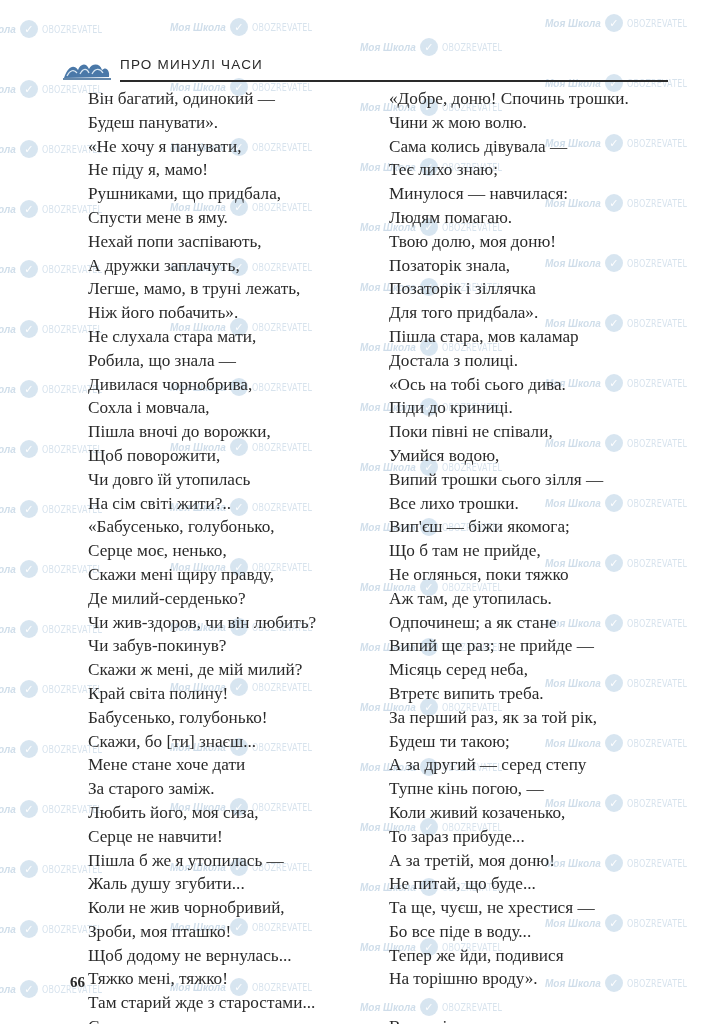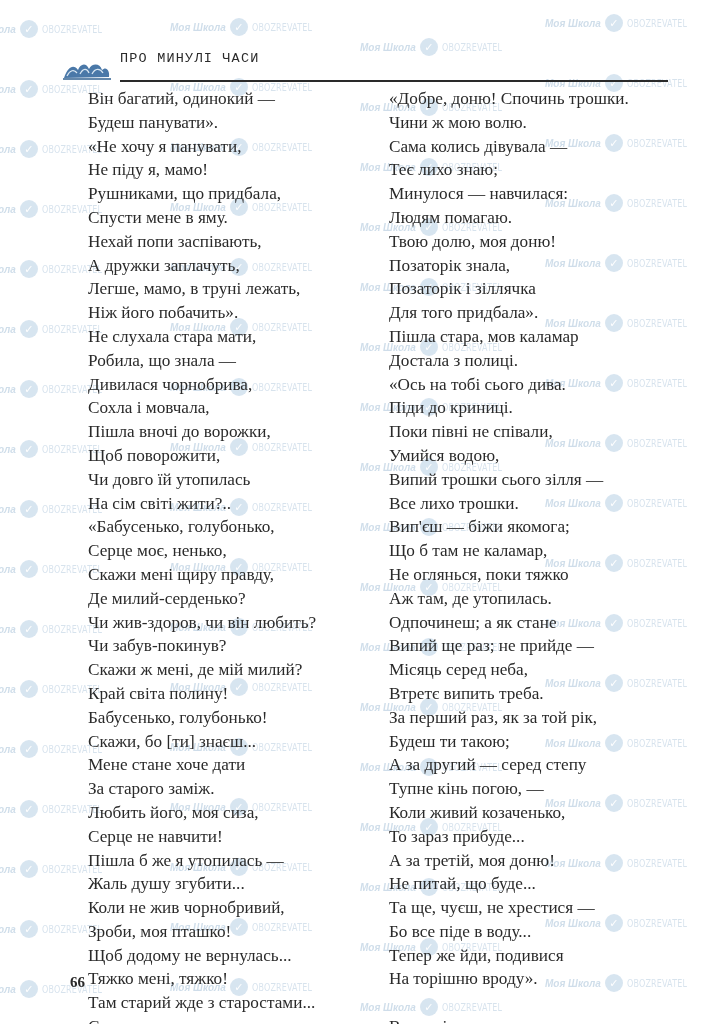--- a/index.html
+++ b/index.html
@@ -30,21 +30,21 @@
   .header {
     position: absolute; left: 62px; top: 56px; width: 606px; height: 26px;
     display: flex; align-items: flex-end; z-index: 1;
   }
   .ornament {
     width: 50px; height: 22px; position: relative; margin-right: 8px;
   }
   .ornament svg { width: 50px; height: 22px; }
   .header-title {
     font-size: 13.5px; letter-spacing: 1.2px; color: #2a2a2a;
-    font-family: Liberation Mono, monospace; padding-bottom: 16px;
+    font-family: Liberation Sans, sans-serif; padding-bottom: 10px;
   }
   .header-rule {
     position: absolute; left: 58px; right: 0; bottom: 0; height: 1.6px; background: #2a2a2a;
   }
   .col {
     position: absolute; top: 87px; z-index: 1;
     font-size: 17.2px; line-height: 23.8px;
   }
   .col-left { left: 88px; width: 270px; }
   .col-right { left: 389px; width: 300px; }
@@ -468,21 +468,21 @@
     <div class="line">Для того придбала».</div>
     <div class="line">Пішла стара, мов каламар</div>
     <div class="line">Достала з полиці.</div>
     <div class="line">«Ось на тобі сього дива.</div>
     <div class="line">Піди до криниці.</div>
     <div class="line">Поки півні не співали,</div>
     <div class="line">Умийся водою,</div>
     <div class="line">Випий трошки сього зілля —</div>
     <div class="line">Все лихо трошки.</div>
     <div class="line">Вип'єш — біжи якомога;</div>
-    <div class="line">Що б там не каламар,</div>
+    <div class="line">Що б там не прийде,</div>
     <div class="line">Не оглянься, поки тяжко</div>
     <div class="line">Аж там, де утопилась.</div>
     <div class="line">Одпочинеш; а як стане</div>
     <div class="line">Випий ще раз; не прийде —</div>
     <div class="line">Місяць серед неба,</div>
     <div class="line">Втретє випить треба.</div>
     <div class="line">За перший раз, як за той рік,</div>
     <div class="line">Будеш ти такою;</div>
     <div class="line">А за другий — серед степу</div>
     <div class="line">Тупне кінь погою, —</div>

